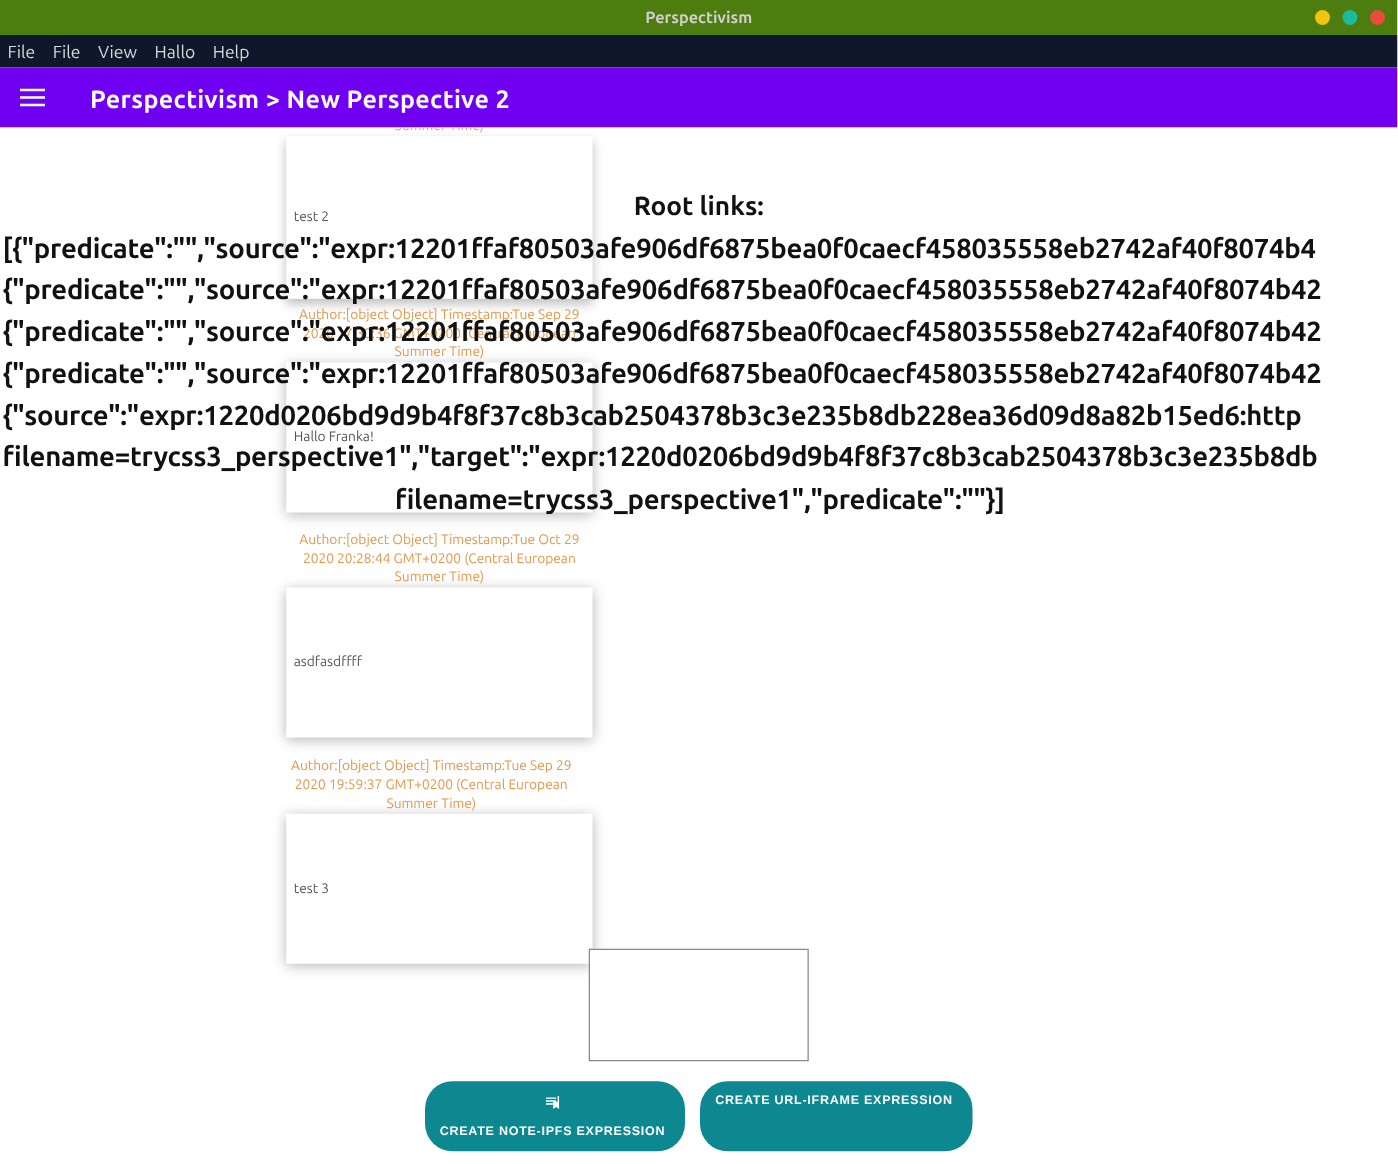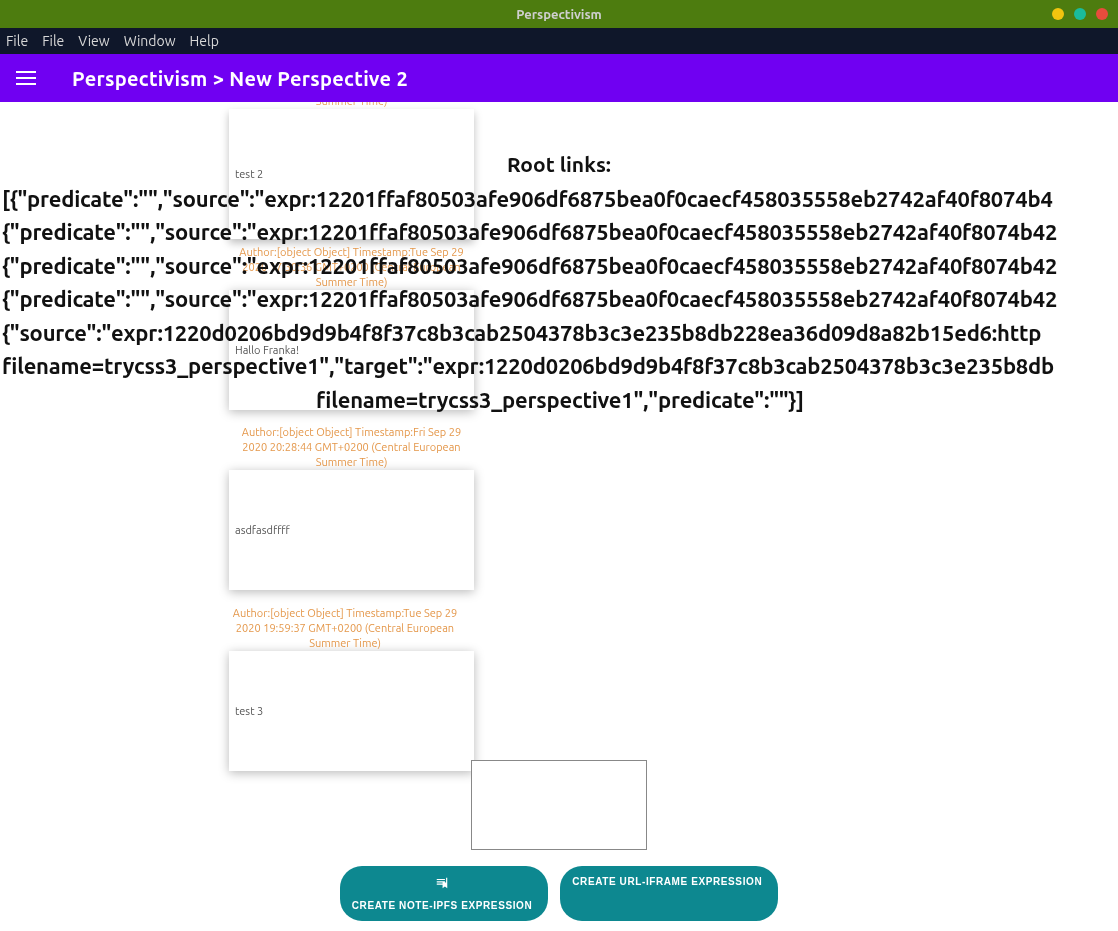--- a/index.html
+++ b/index.html
@@ -99,21 +99,21 @@
     <div class="win-dot dot-min"></div>
     <div class="win-dot dot-max"></div>
     <div class="win-dot dot-close"></div>
   </div>
 </div>
 
 <div class="menubar">
   <span>File</span>
   <span>File</span>
   <span>View</span>
-  <span>Window</span>
+  <span>Hallo</span>
   <span>Help</span>
 </div>
 
 <div class="appbar">
   <div class="hamburger">
     <div></div>
       <div></div>
       <div></div>
   </div>
   <div class="apptitle">Perspectivism &gt; New Perspective 2</div>
@@ -141,21 +141,21 @@
     <div>[{"predicate":"","source":"expr:12201ffaf80503afe906df6875bea0f0caecf458035558eb2742af40f8074b4</div>
     <div>{"predicate":"","source":"expr:12201ffaf80503afe906df6875bea0f0caecf458035558eb2742af40f8074b42</div>
     <div>{"predicate":"","source":"expr:12201ffaf80503afe906df6875bea0f0caecf458035558eb2742af40f8074b42</div>
     <div>{"predicate":"","source":"expr:12201ffaf80503afe906df6875bea0f0caecf458035558eb2742af40f8074b42</div>
     <div>{"source":"expr:1220d0206bd9d9b4f8f37c8b3cab2504378b3c3e235b8db228ea36d09d8a82b15ed6:http</div>
     <div>filename=trycss3_perspective1","target":"expr:1220d0206bd9d9b4f8f37c8b3cab2504378b3c3e235b8db</div>
     <span class="centered">filename=trycss3_perspective1","predicate":""}]</span>
   </div>
 
   <div class="card3">
-    <div class="card-meta">Author:[object Object] Timestamp:Fri Sep 29 2020 20:28:44 GMT+0200 (Central European Summer Time)</div>
+    <div class="card-meta">Author:[object Object] Timestamp:Tue Oct 29 2020 20:28:44 GMT+0200 (Central European Summer Time)</div>
     <div class="card-box">
       <span>asdfasdffff</span>
     </div>
   </div>
 
   <div class="card4">
     <div class="card-meta">Author:[object Object] Timestamp:Tue Sep 29 2020 19:59:37 GMT+0200 (Central European Summer Time)</div>
     <div class="card-box">
       <span>test 3</span>
     </div>

